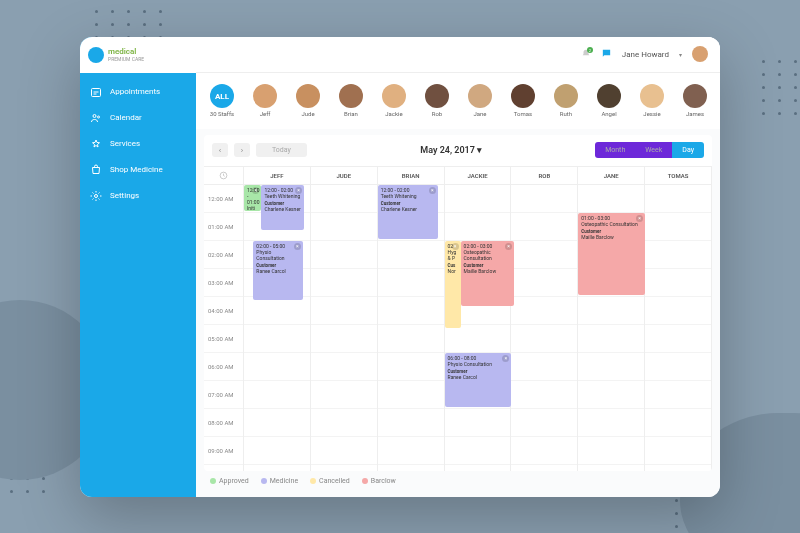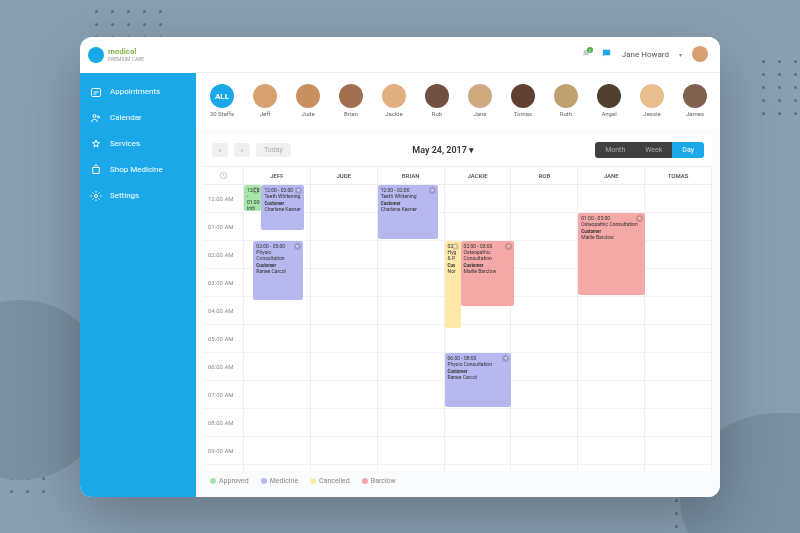--- a/index.html
+++ b/index.html
@@ -30,24 +30,24 @@
 .chat{color:#1aa8e8;font-size:10px}
 .uname{font-size:8px;color:#555}
 .uav{width:16px;height:16px;border-radius:50%;background:#d8a070}
 .staffbar{height:56px;background:#fff;display:flex;align-items:center;padding:0 8px;gap:7px;overflow:hidden}
 .staff{display:flex;flex-direction:column;align-items:center;gap:2px;min-width:36px}
 .staff .av{width:24px;height:24px;border-radius:50%;background:#ddd}
 .staff.all .av{background:#1aa8e8;color:#fff;display:flex;align-items:center;justify-content:center;font-size:8px;font-weight:700}
 .staff .sn{font-size:6px;color:#666}
 .calhead{height:32px;background:#fff;margin:6px 8px 0;border-radius:4px 4px 0 0;display:flex;align-items:center;padding:0 8px;gap:6px;font-size:7px;border-bottom:1px solid #eee}
 .nbtn{width:16px;height:14px;background:#f0f0f0;border-radius:3px;display:flex;align-items:center;justify-content:center;color:#888;cursor:pointer;font-size:8px}
-.today{padding:3px 8px;background:#f0f0f0;border-radius:3px;color:#aaa;cursor:pointer}
+.today{padding:3px 16px;background:#f0f0f0;border-radius:3px;color:#aaa;cursor:pointer}
 .cdate{flex:1;text-align:center;font-weight:600;color:#333;font-size:9px}
 .vsel{display:flex;gap:0}
-.vbtn{padding:4px 10px;background:#404040;color:#aaa;font-size:7px;cursor:pointer}
+.vbtn{padding:4px 10px;background:#6d28d9;color:#aaa;font-size:7px;cursor:pointer}
 .vbtn:first-child{border-radius:3px 0 0 3px}
 .vbtn:last-child{border-radius:0 3px 3px 0}
 .vbtn.active{background:#1aa8e8;color:#fff}
 .grid{flex:1;background:#fff;margin:0 8px 6px;border-radius:0 0 4px 4px;display:flex;overflow:hidden;position:relative;font-size:6px}
 .timec{width:40px;border-right:1px solid #eee}
 .gh{height:18px;border-bottom:1px solid #eee;display:flex;align-items:center;justify-content:center;color:#aaa;font-size:8px}
 .th{height:28px;display:flex;align-items:center;padding-left:4px;color:#888;border-bottom:1px solid #f3f3f3;font-size:6px}
 .cols{flex:1;display:flex;position:relative;min-width:0}
 .col{flex:1;border-right:1px solid #eee;min-width:0}
 .col .gh{font-weight:600;color:#555;font-size:6px;text-transform:uppercase}

